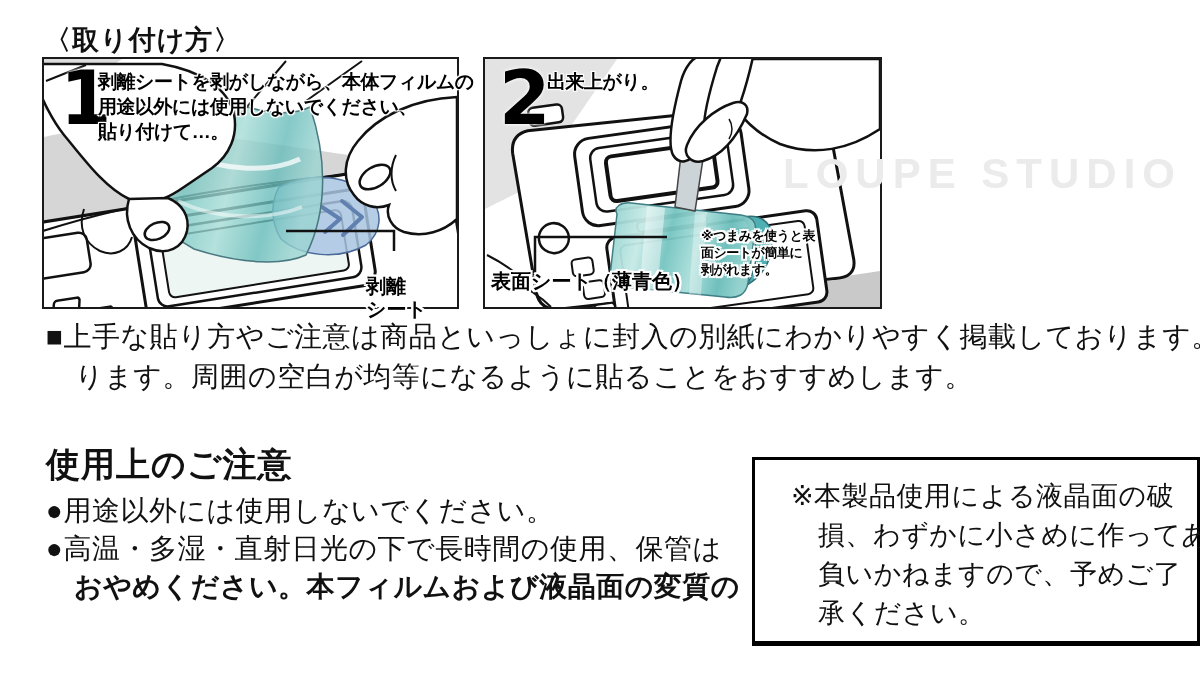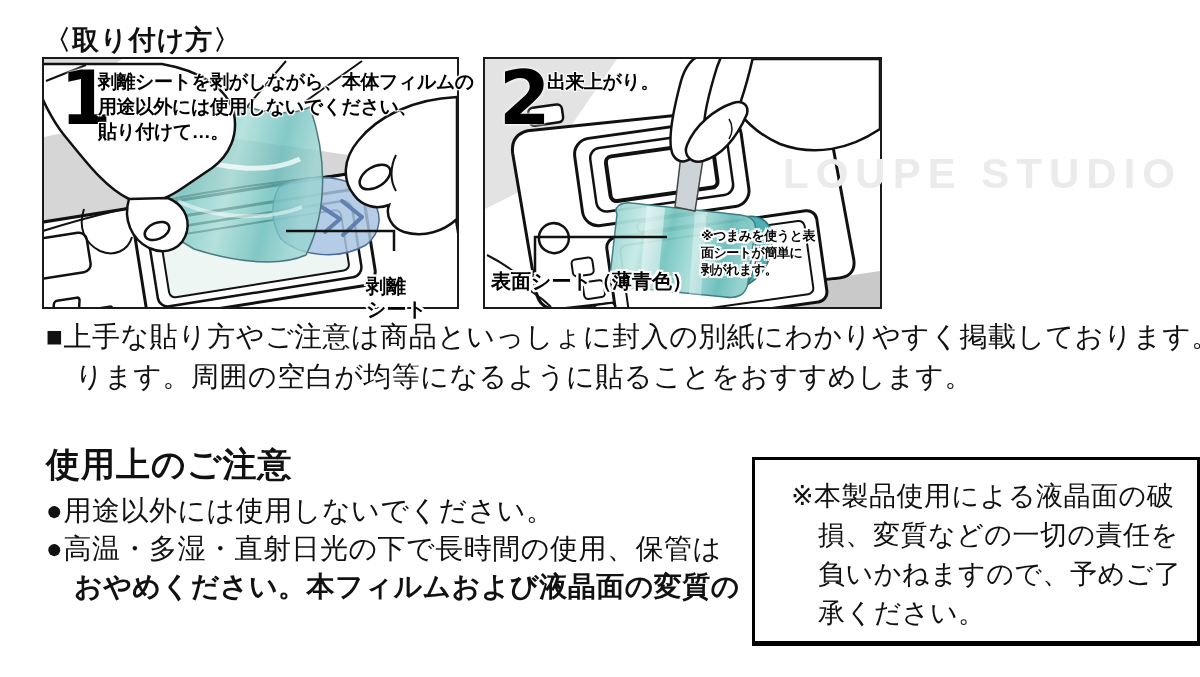--- a/index.html
+++ b/index.html
@@ -216,18 +216,18 @@
 
   <div class="caution-heading">使用上のご注意</div>
   <div class="caution-list">
     <div>●用途以外には使用しないでください。</div>
     <div>●高温・多湿・直射日光の下で長時間の使用、保管は</div>
     <div class="indent">おやめください。本フィルムおよび液晶面の変質の</div>
   </div>
 
   <div class="disclaimer">
     <div>※本製品使用による液晶面の破</div>
-    <div class="indent">損、変質などの一切の責任を</div>
+    <div class="indent">損、わずかに小さめに作ってあ</div>
     <div class="indent">負いかねますので、予めご了</div>
     <div class="indent">承ください。</div>
   </div>
 
 </div>
 
 </body></html>

